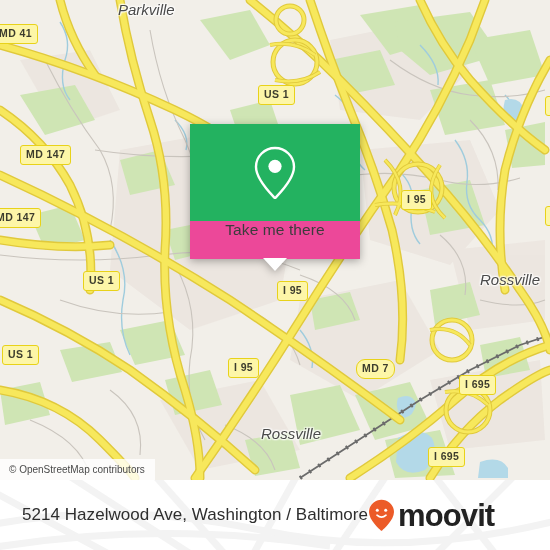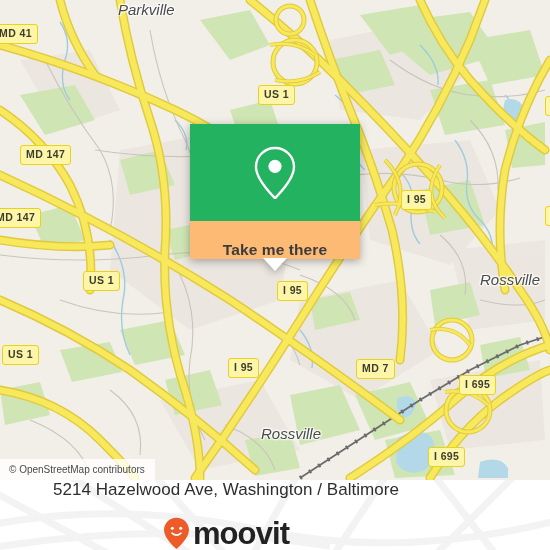--- a/index.html
+++ b/index.html
@@ -86,27 +86,26 @@
   }
   #popup-pin {
     position: absolute;
     left: 50%;
     top: 50%;
     transform: translate(-50%, -50%);
     width: 44px;
     height: 54px;
   }
   #popup-bottom {
-    background: #fdba74;
+    background: #ec4899;
     height: 38px;
     display: flex;
-    align-items: flex-end;
+    align-items: flex-start;
     justify-content: center;
     position: relative;
-    font-weight: bold;
   }
   #popup-label {
     color: #3c3c3c;
     font-size: 15.5px;
     font-family: "Liberation Sans", sans-serif;
     letter-spacing: .1px;
   }
   #popup-tail {
     position: absolute;
     left: 50%;
@@ -149,21 +148,20 @@
   }
   #footer-inner {
     position: relative;
     width: 448px;
     height: 70px;
     display: flex;
     align-items: center;
     justify-content: space-between;
     padding: 0 18px 0 22px;
     box-sizing: border-box;
-    flex-direction: column;
   }
   #address {
     color: #2e2e2e;
     font-size: 17px;
     font-family: "Liberation Sans", sans-serif;
     letter-spacing: .05px;
     white-space: nowrap;
   }
   #brand {
     display: flex;
@@ -367,21 +365,21 @@
         <div class="shield" style="left: 258px; top: 85px;">US 1</div>
         <div class="shield" style="left: 20px; top: 145px;">MD 147</div>
         <div class="shield" style="left: 401px; top: 190px;">I 95</div>
         <div class="shield" style="left: 545px; top: 96px;">I 95</div>
         <div class="shield" style="left: -10px; top: 208px;">MD 147</div>
         <div class="shield" style="left: 545px; top: 206px;">I 95</div>
         <div class="shield" style="left: 83px; top: 271px;">US 1</div>
         <div class="shield" style="left: 277px; top: 281px;">I 95</div>
         <div class="shield" style="left: 2px; top: 345px;">US 1</div>
         <div class="shield" style="left: 228px; top: 358px;">I 95</div>
-        <div class="shield" style="left: 356px; top: 359px;">MD 7</div>
+        <div class="shield" style="left: 356px; top: 359px; border-radius: 9px;">MD 7</div>
         <div class="shield" style="left: 459px; top: 375px;">I 695</div>
         <div class="shield" style="left: 428px; top: 447px;">I 695</div>
       </div>
     <div id="place-layer">
         <div class="place" style="left: 118px; top: 1px;">Parkville</div>
         <div class="place" style="left: 443px; top: 271px; margin-left: 37px;">Rossville</div>
         <div class="place" style="left: 261px; top: 425px;">Rossville</div>
       </div>
 
     <div id="popup">

